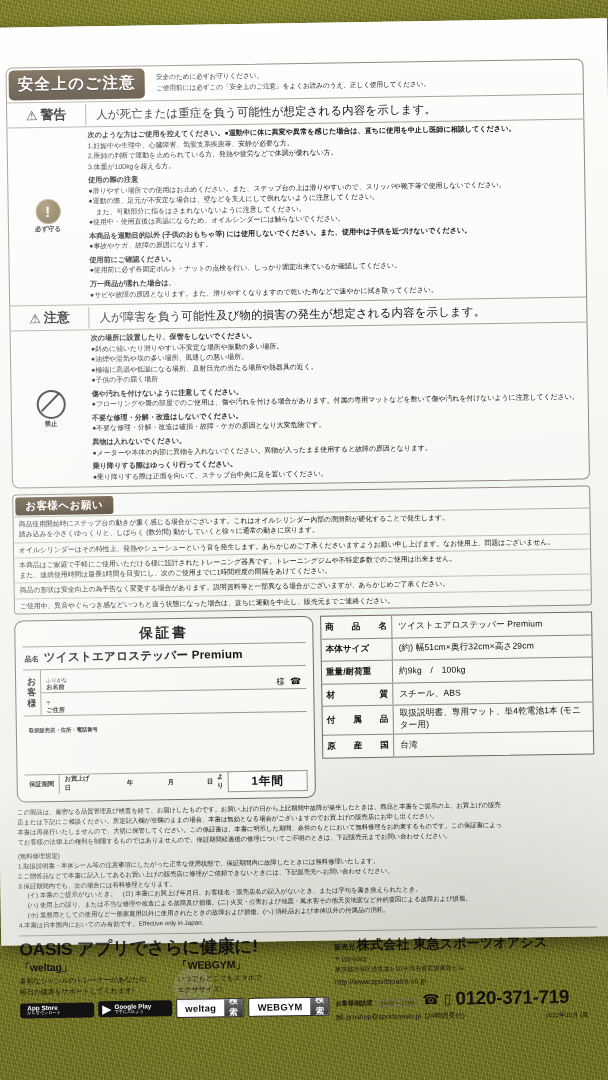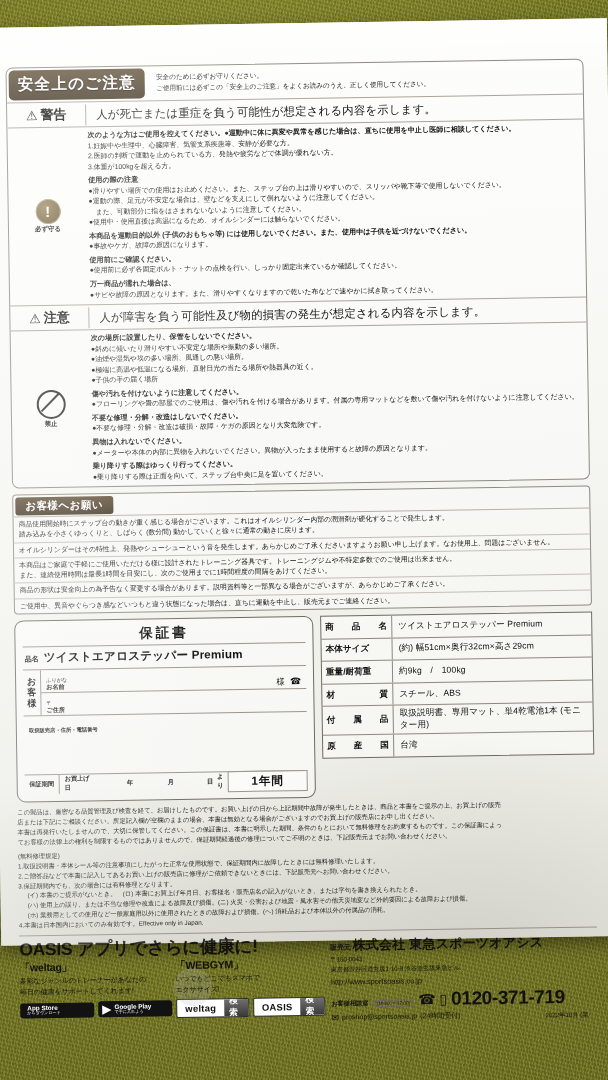--- a/index.html
+++ b/index.html
@@ -440,21 +440,21 @@
           <span class="tt">
             <span class="t1">Google Play</span>
             <span class="t2">で手に入れよう</span>
           </span>
         </div>
         <div class="searchbox">
           <span class="kw">weltag</span>
           <span class="go">検索</span>
         </div>
         <div class="searchbox">
-          <span class="kw">OASIS</span>
+          <span class="kw">WEBGYM</span>
           <span class="go">検索</span>
         </div>
       </div>
     </div>
 
     <div class="promo-right">
       <div class="pr-line1">
         <span>販売元</span>
         <b>株式会社 東急スポーツオアシス</b>
       </div>

